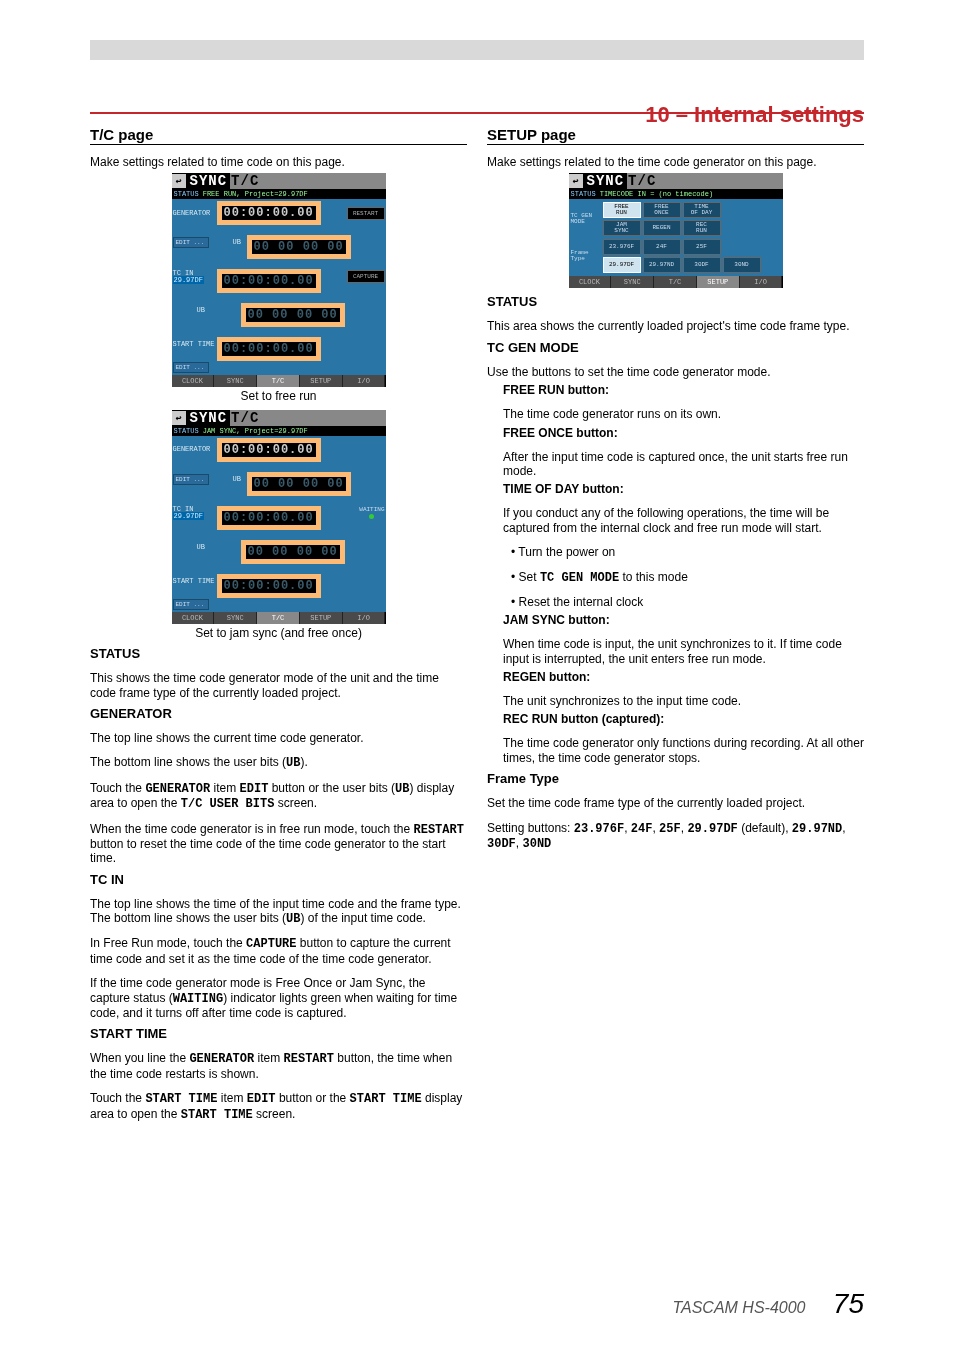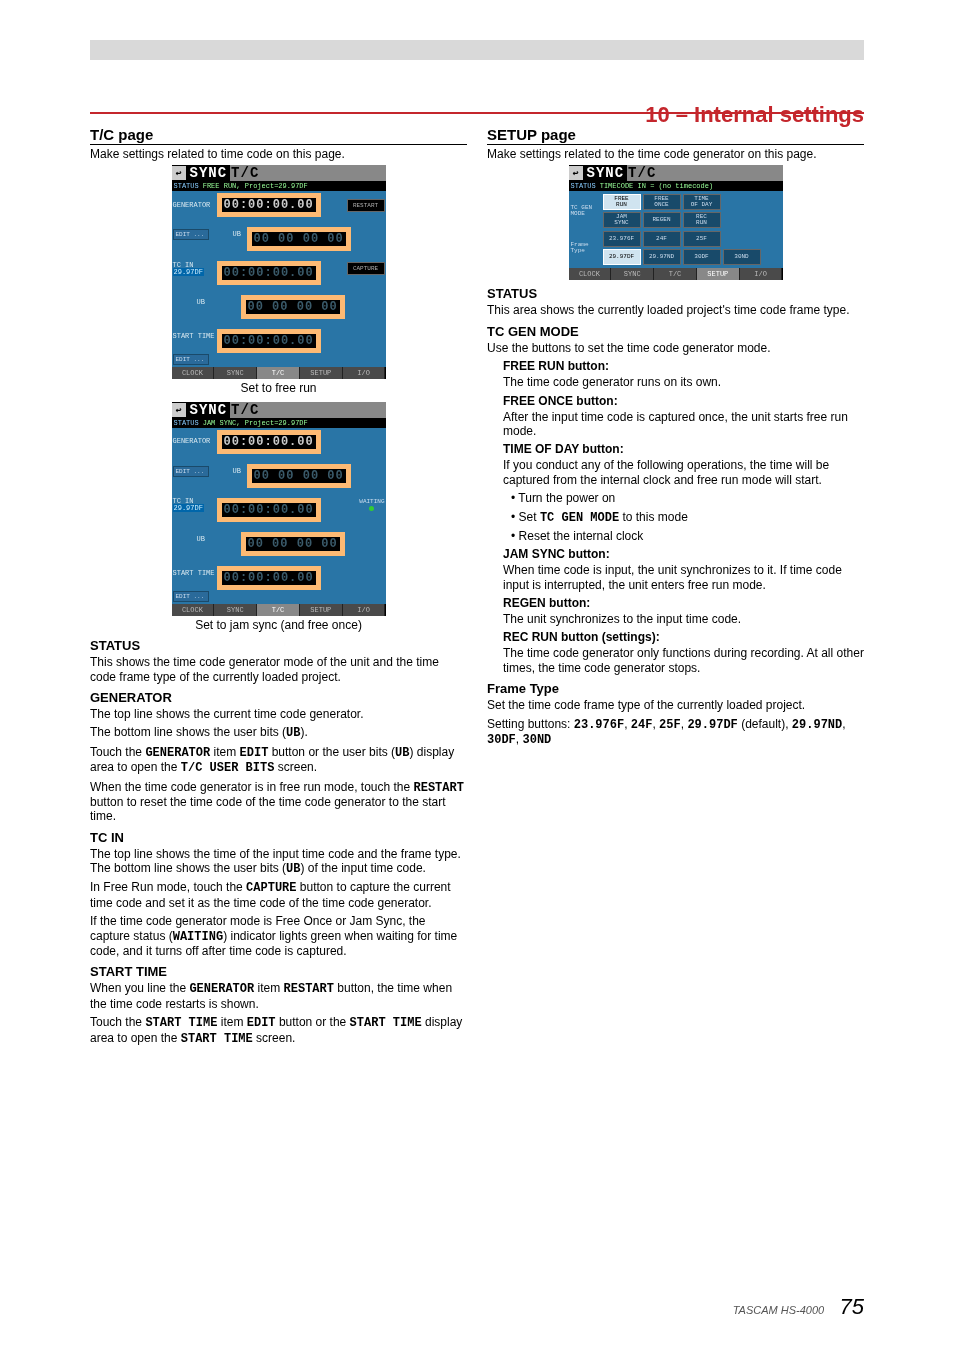--- a/index.html
+++ b/index.html
@@ -52,35 +52,35 @@
     min-width: 0;
   }
   h2.section {
     font-size: 15px;
     font-weight: bold;
     color: #000;
     margin: 0 0 2px 0;
     border-bottom: 1px solid #000;
     padding-bottom: 1px;
   }
-  p { margin: 2px 0 4px 0; line-height: 1.2; }
+  p { margin: 10px 0 4px 0; line-height: 1.2; }
   h3.sub { font-size: 13px; font-weight: bold; margin: 6px 0 2px 0; }
   h4.btnhead { font-size: 12px; font-weight: bold; margin: 4px 0 1px 16px; }
   .indent { margin-left: 16px; }
   .bul { margin-left: 24px; }
   .mono { font-family: "Courier New", monospace; font-weight: bold; }
   .caption { text-align: center; margin: 2px 0 6px 0; font-size: 12px; }
   .footer {
     position: absolute;
     right: 90px;
     bottom: 30px;
     font-size: 12px;
   }
-  .footer .model { font-style: italic; color: #555; font-size: 11px; margin-left: 32px; }
-  .footer .page { font-size: 22px; font-weight: normal; margin-left: 12px; font-style: italic; }
+  .footer .model { font-style: italic; color: #555; font-size: 16px; margin-left: 32px; }
+  .footer .page { font-size: 28px; font-weight: normal; margin-left: 24px; font-style: italic; }
 
   
   .shot {
     width: 214px;
     margin: 4px auto 0 auto;
     background: #000;
     font-family: "Courier New", monospace;
     font-size: 8px;
     color: #fff;
   }
@@ -346,21 +346,21 @@
     <p class="bul">• Turn the power on</p>
     <p class="bul"><span>• Set </span><span class="mono">TC GEN MODE</span><span> to this mode</span></p>
     <p class="bul">• Reset the internal clock</p>
 
     <h4 class="btnhead">JAM SYNC button:</h4>
     <p class="indent">When time code is input, the unit synchronizes to it. If time code input is interrupted, the unit enters free run mode.</p>
 
     <h4 class="btnhead">REGEN button:</h4>
     <p class="indent">The unit synchronizes to the input time code.</p>
 
-    <h4 class="btnhead">REC RUN button (settings):</h4>
+    <h4 class="btnhead">REC RUN button (captured):</h4>
     <p class="indent">The time code generator only functions during recording. At all other times, the time code generator stops.</p>
 
     <h3 class="sub">Frame Type</h3>
     <p>Set the time code frame type of the currently loaded project.</p>
     <p><span>Setting buttons: </span><span class="mono">23.976F</span>, <span class="mono">24F</span>, <span class="mono">25F</span>, <span class="mono">29.97DF</span><span> (default), </span><span class="mono">29.97ND</span>, <span class="mono">30DF</span>, <span class="mono">30ND</span></p>
   </div>
 </div>
 
 <div class="footer">
   <span class="model">TASCAM HS-4000</span>

